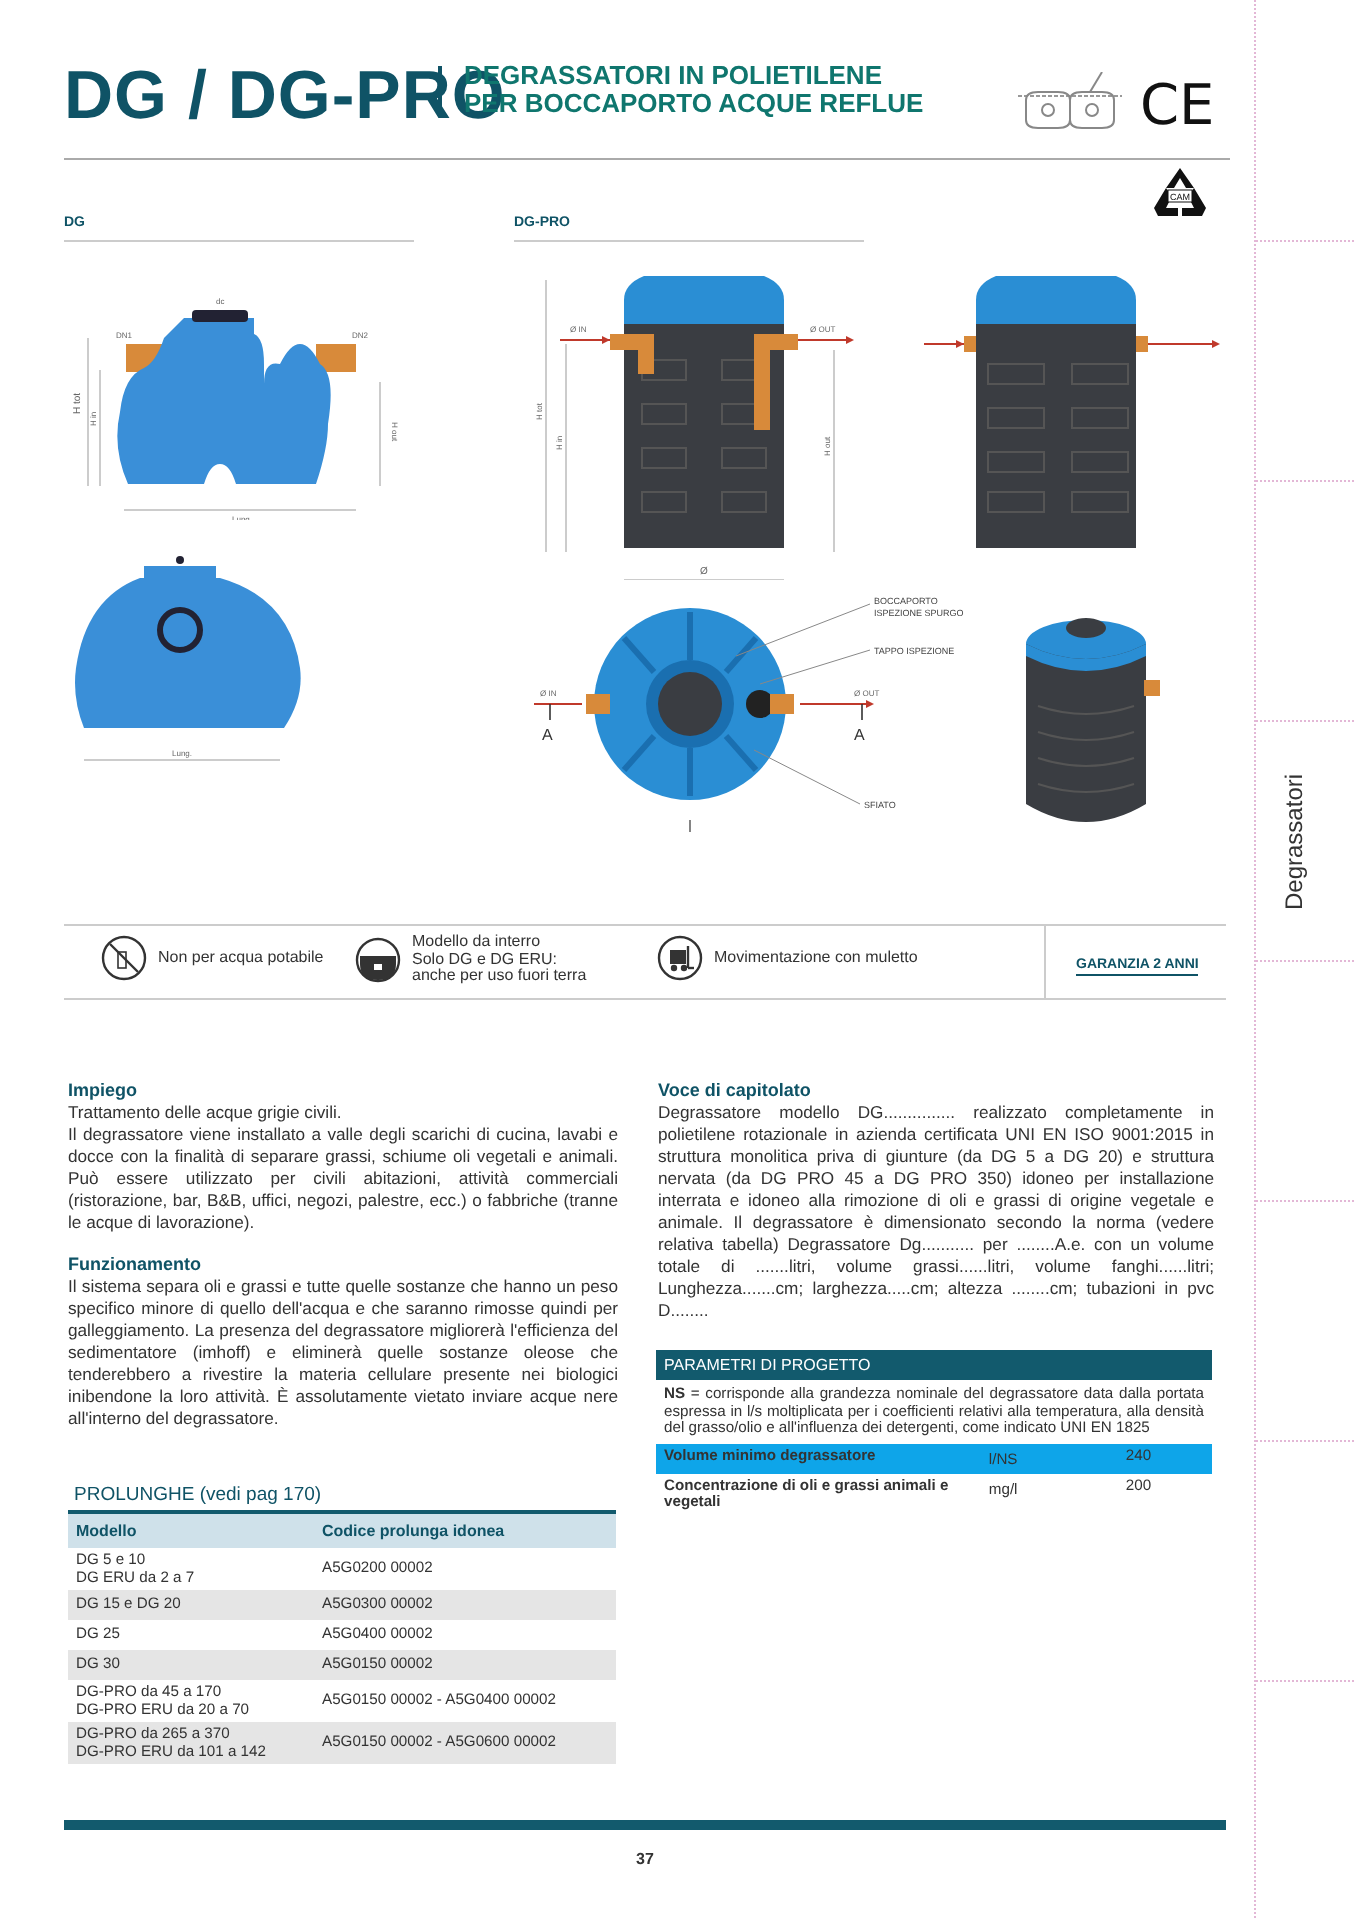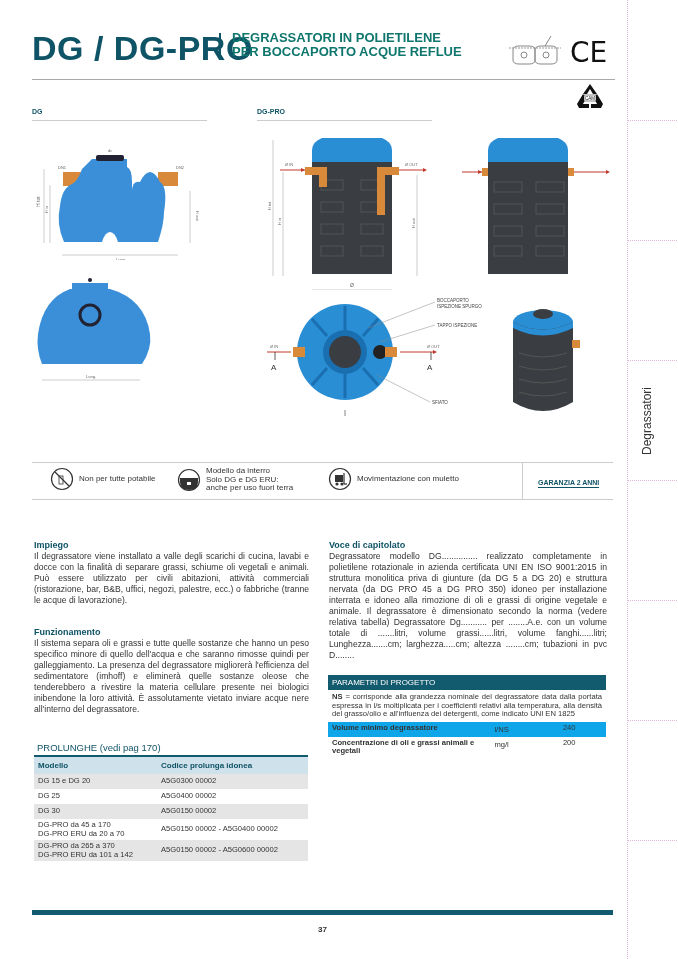--- a/index.html
+++ b/index.html
@@ -228,21 +228,21 @@
     </g>
 </svg>
 
 <div class="icon-strip">
   <div class="strip-item" style="left:18px">
     <svg width="24" height="24" viewBox="0 0 24 24">
       <circle cx="12" cy="12" r="10.5" fill="none" stroke="#333" stroke-width="1.2"></circle>
       <rect x="9" y="9" width="4" height="8" fill="none" stroke="#333" stroke-width="0.8"></rect>
       <line x1="5" y1="5" x2="19" y2="19" stroke="#333" stroke-width="1.2"></line>
     </svg>
-    <span class="txt">Non per tutte potabile</span>
+    <span class="txt">Non per acqua potabile</span>
   </div>
   <div class="strip-item" style="left:296px">
     <svg width="24" height="24" viewBox="0 0 24 24">
       <circle cx="12" cy="12" r="10.5" fill="none" stroke="#333" stroke-width="1.2"></circle>
       <rect x="7" y="8" width="8" height="7" fill="#333"></rect>
       <line x1="16" y1="6" x2="16" y2="17" stroke="#333" stroke-width="1.2"></line>
       <line x1="16" y1="17" x2="19" y2="17" stroke="#333" stroke-width="1.2"></line>
       <circle cx="9" cy="17" r="1.6" fill="#333"></circle>
         <circle cx="14" cy="17" r="1.6" fill="#333"></circle>
     </svg>
@@ -259,20 +259,21 @@
       <div>Solo DG e DG ERU:</div>
       <div>anche per uso fuori terra</div>
     </div>
   </div>
   <div class="strip-div"></div>
   <div class="garanzia">GARANZIA 2 ANNI</div>
 </div>
 
 <div class="col" style="left:34px;top:540px;width:275px">
   <h3>Impiego</h3>
+  <p>Trattamento delle acque grigie civili.</p>
   <p>Il degrassatore viene installato a valle degli scarichi di cucina, lavabi e docce con la finalità di separare grassi, schiume oli vegetali e animali. Può essere utilizzato per civili abitazioni, attività commerciali (ristorazione, bar, B&amp;B, uffici, negozi, palestre, ecc.) o fabbriche (tranne le acque di lavorazione).</p>
 </div>
 <div class="col" style="left:34px;top:627px;width:275px">
   <h3>Funzionamento</h3>
   <p>Il sistema separa oli e grassi e tutte quelle sostanze che hanno un peso specifico minore di quello dell'acqua e che saranno rimosse quindi per galleggiamento. La presenza del degrassatore migliorerà l'efficienza del sedimentatore (imhoff) e eliminerà quelle sostanze oleose che tenderebbero a rivestire la materia cellulare presente nei biologici inibendone la loro attività. È assolutamente vietato inviare acque nere all'interno del degrassatore.</p>
 </div>
 
 <div class="col" style="left:329px;top:540px;width:278px">
   <h3>Voce di capitolato</h3>
   <p>Degrassatore modello DG............... realizzato completamente in polietilene rotazionale in azienda certificata UNI EN ISO 9001:2015 in struttura monolitica priva di giunture (da DG 5 a DG 20) e struttura nervata (da DG PRO 45 a DG PRO 350) idoneo per installazione interrata e idoneo alla rimozione di oli e grassi di origine vegetale e animale. Il degrassatore è dimensionato secondo la norma (vedere relativa tabella) Degrassatore Dg........... per ........A.e. con un volume totale di .......litri, volume grassi......litri, volume fanghi......litri; Lunghezza.......cm; larghezza.....cm; altezza ........cm; tubazioni in pvc D........</p>
@@ -295,20 +296,24 @@
 
 <div class="prolunghe-title">PROLUNGHE (vedi pag 170)</div>
 <table class="prolunghe-table">
   <thead>
     <tr>
       <th>Modello</th>
       <th>Codice prolunga idonea</th>
     </tr>
   </thead>
   <tbody id="prolunghe-body">
+      <tr>
+        <td class="c1" style="height: 20px;">DG 5 e 10<br>DG ERU da 2 a 7</td>
+        <td>A5G0200 00002</td>
+      </tr>
       <tr class="alt">
         <td class="c1" style="height: 15px;">DG 15 e DG 20</td>
         <td>A5G0300 00002</td>
       </tr>
       <tr>
         <td class="c1" style="height: 15px;">DG 25</td>
         <td>A5G0400 00002</td>
       </tr>
       <tr class="alt">
         <td class="c1" style="height: 15px;">DG 30</td>

